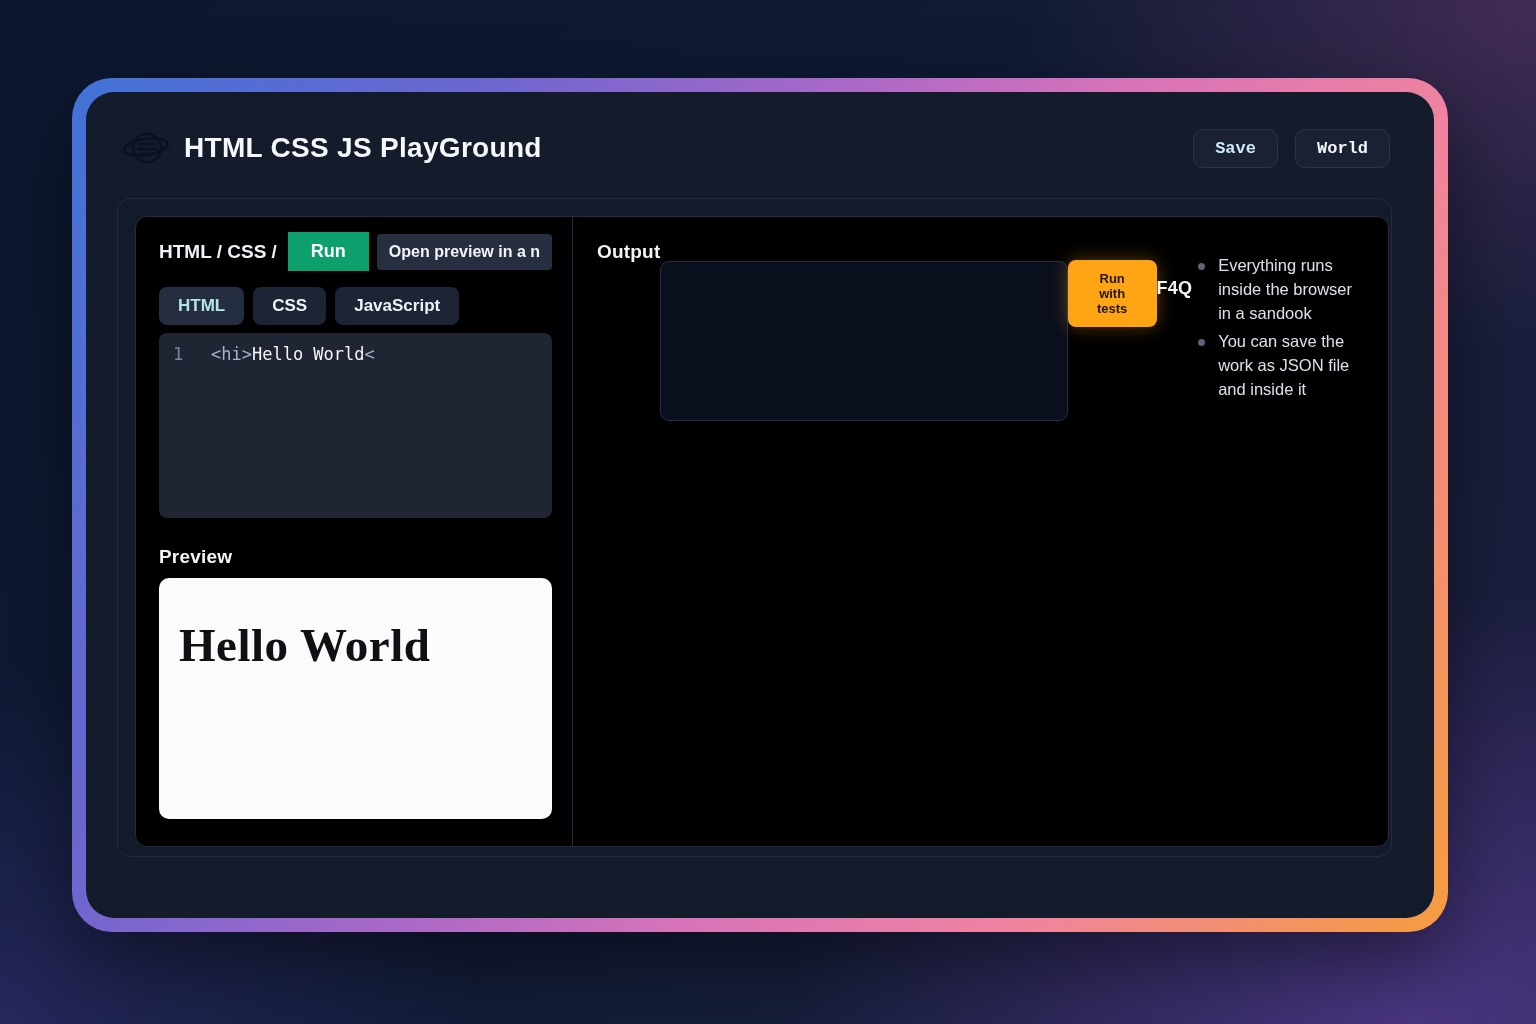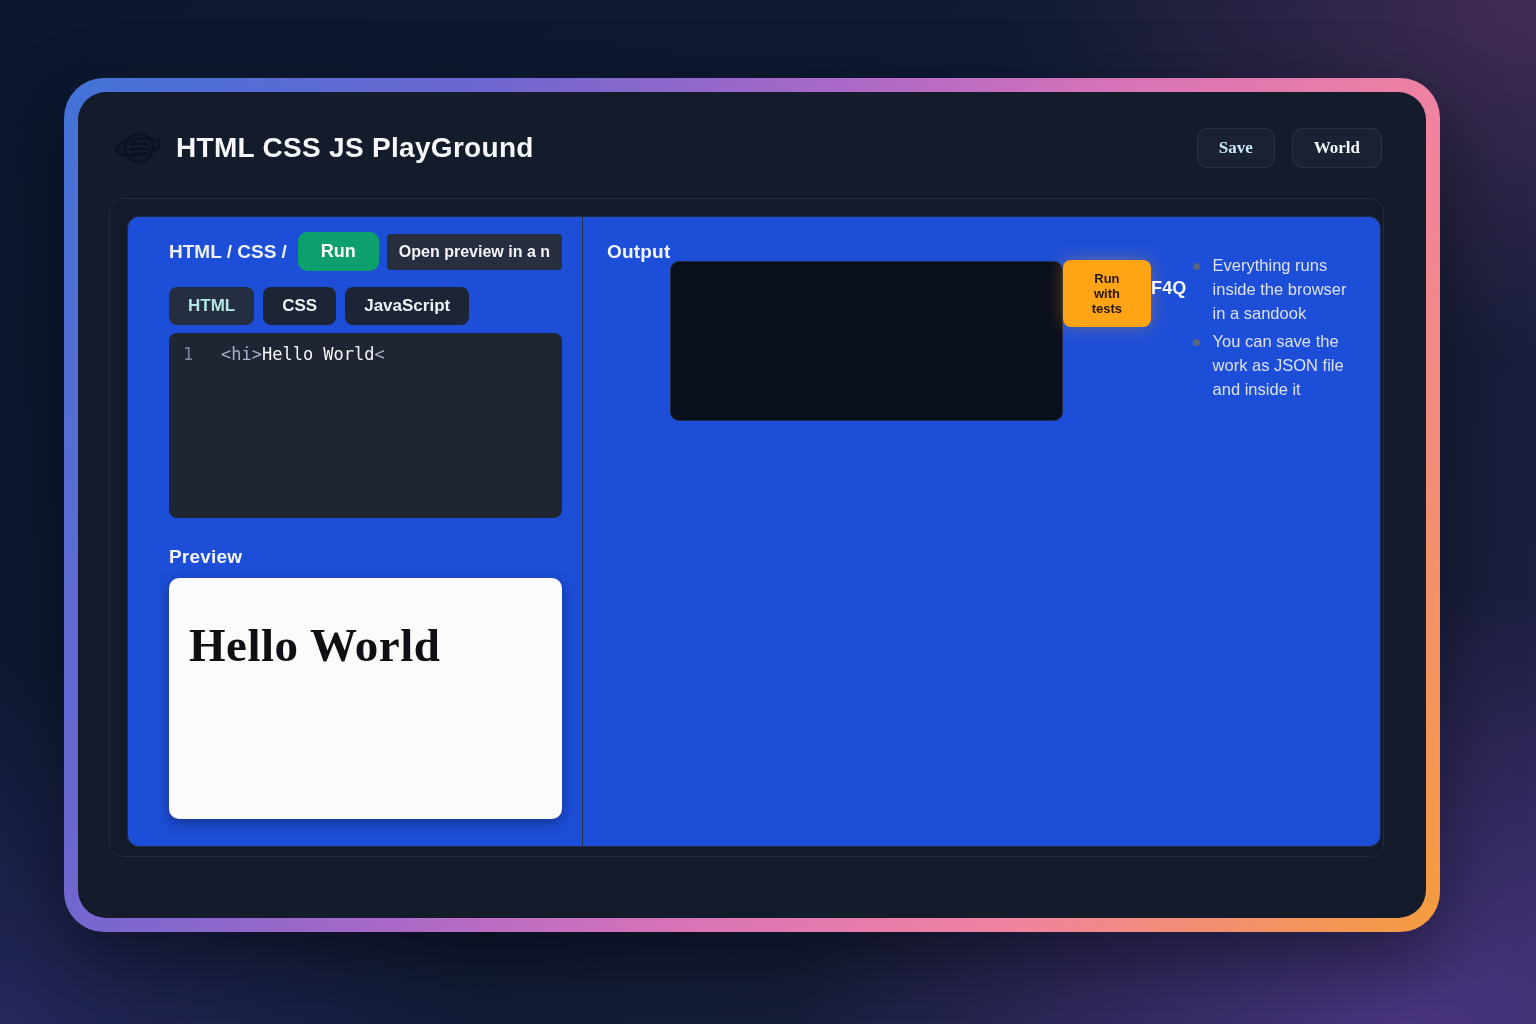--- a/index.html
+++ b/index.html
@@ -8,39 +8,39 @@
     font-family:"Liberation Sans", sans-serif;
     background:
       radial-gradient(1000px 700px at 92% 100%, rgba(124,82,205,0.45), transparent 62%),
       radial-gradient(900px 600px at 100% 0%, rgba(186,84,158,0.28), transparent 60%),
       radial-gradient(800px 600px at 0% 100%, rgba(90,70,180,0.30), transparent 60%),
       linear-gradient(135deg, #0c1730 0%, #0f1a34 45%, #181e3c 75%, #221f44 100%);
     position:relative;
   }
 
   .frame {
-    position:absolute; left:64px; top:78px; width:1376px; height:854px;
+    position:absolute; left:72px; top:78px; width:1376px; height:854px;
     border-radius:40px; padding:14px;
     background: linear-gradient(118deg, #4273d8 0%, #6a66cf 22%, #a868c8 42%, #d873b8 58%, #ef83a0 76%, #f59c3d 100%);
     box-shadow: 0 30px 80px rgba(0,0,0,0.45);
   }
   .app {
     width:100%; height:100%; border-radius:28px; background:#141b2a;
     display:flex; flex-direction:column;
   }
 
   
   .header { display:flex; align-items:center; padding:34px 44px 28px 36px; }
   .logo { width:48px; height:44px; flex:0 0 auto; }
   .app-title { font-size:28px; font-weight:800; color:#f5f7fa; margin-left:14px; letter-spacing:0.3px; }
   .header-actions { margin-left:auto; display:flex; gap:17px; }
   .btn-ghost {
     padding:9px 21px; font-size:17px; font-weight:700; cursor:pointer;
     background:#192133; border:1px solid #2b3447; border-radius:10px;
-    font-family:Liberation Serif, serif;
+    font-family:Liberation Mono, monospace;
   }
   .btn-save { color:#cbecf7; }
   .btn-load { color:#f2f5f9; }
 
   
   .content {
     flex:1; margin:0 42px 61px 31px;
     border:1px solid #222b40; border-radius:14px; background:#131a29;
     display:flex; gap:19px; padding:17px 2px 9px 17px;
   }
@@ -52,28 +52,28 @@
   .section-heading { font-size:19px; font-weight:700; color:#f2f4f8; letter-spacing:0.2px; }
   .notes-textarea {
     margin-top:20px; width:100%; height:111px; resize:none; outline:none;
     background:#10172a; border:1px solid #2c3449; border-radius:10px;
     color:#aab2cc; font-family:"DejaVu Sans Mono", monospace; font-size:16px;
     padding:22px 16px; letter-spacing:2px;
   }
   .notes-textarea::placeholder { color:#8f98b4; }
 
   
-  .main-card { flex:1; background:#1d4ed8; display:flex; overflow:hidden;padding-left:18px; }
+  .main-card { flex:1; background:#000000; display:flex; overflow:hidden; }
   .editor-col { width:437px; flex:0 0 auto; padding:15px 20px 11px 23px; border-right:1px solid #222c42; display:flex; flex-direction:column; }
 
   .editor-header { display:flex; align-items:center; }
   .editor-title { font-size:19px; font-weight:600; color:#eef1f6; }
   .btn-run {
     margin-left:auto; background:#0da06c; color:#ffffff; border:none; cursor:pointer;
-    font-size:18px; font-weight:600; padding:9px 23px; border-radius:9px;
+    font-size:18px; font-weight:600; padding:9px 23px; border-radius:0;
     font-family:"Liberation Sans", sans-serif;
   }
   .btn-open {
     margin-left:8px; background:#262e3f; color:#f2f4f8; border:none; cursor:pointer;
     font-size:16px; font-weight:700; padding:9px 12px; border-radius:4px; white-space:nowrap;
     font-family:"Liberation Sans", sans-serif;
   }
 
   .tabs { display:flex; gap:9px; margin-top:16px; }
   .tab {

